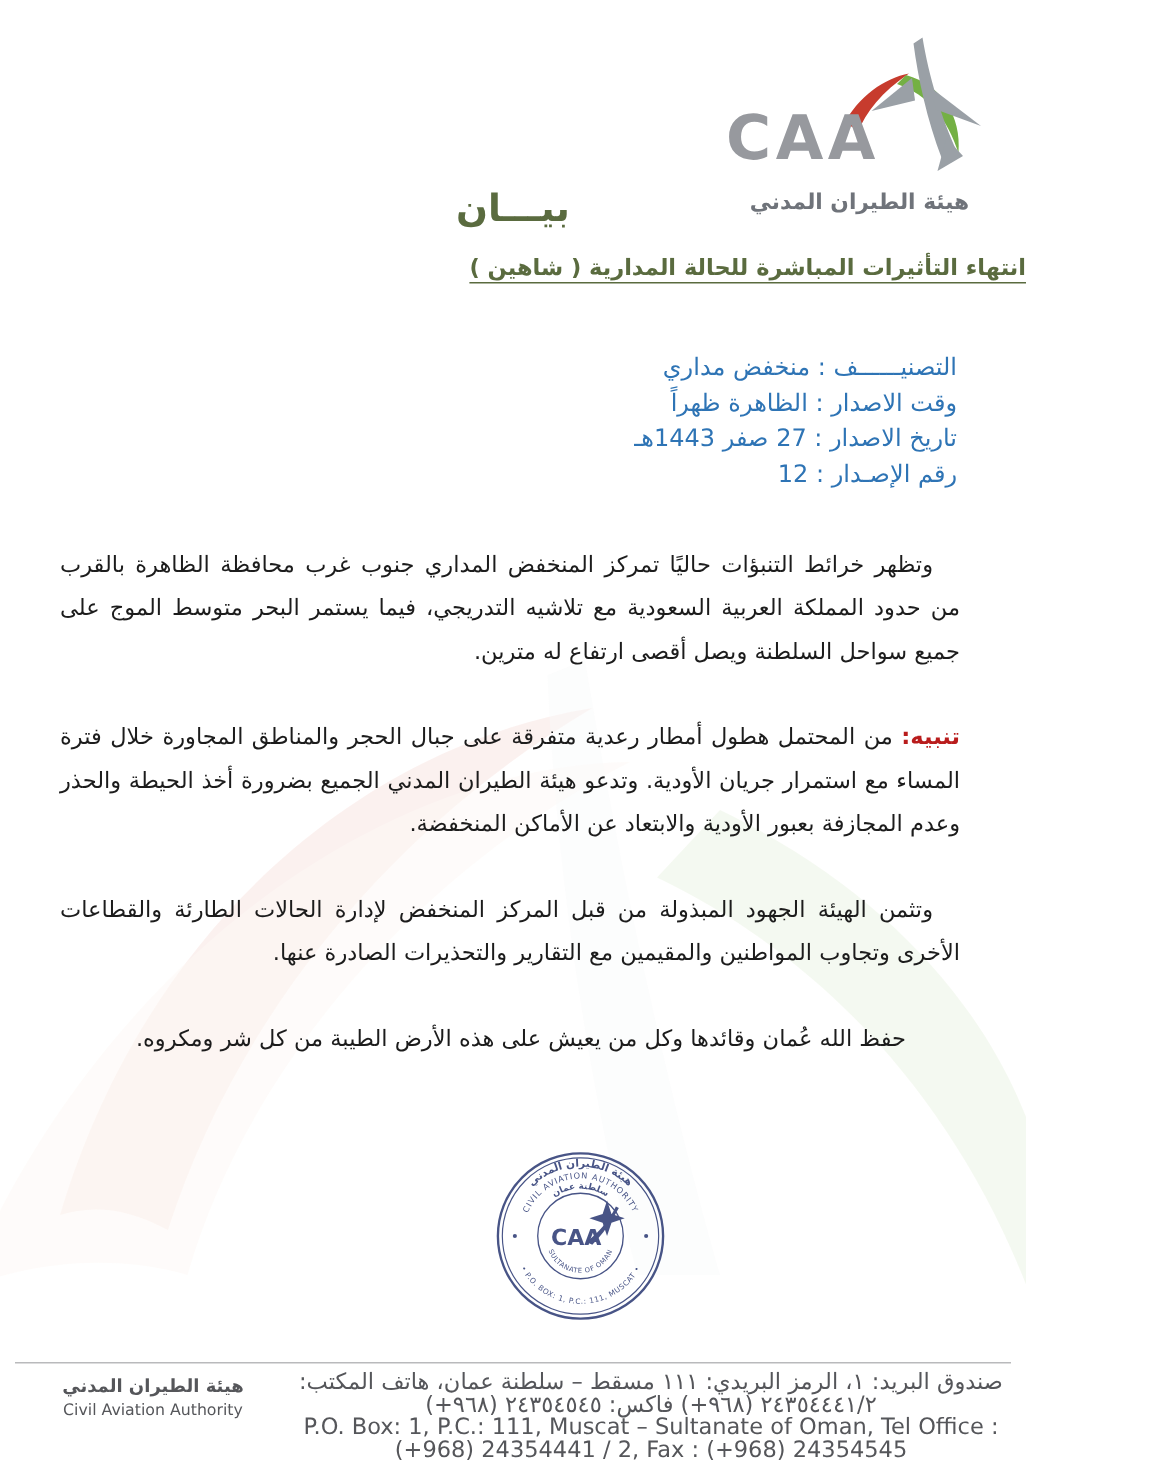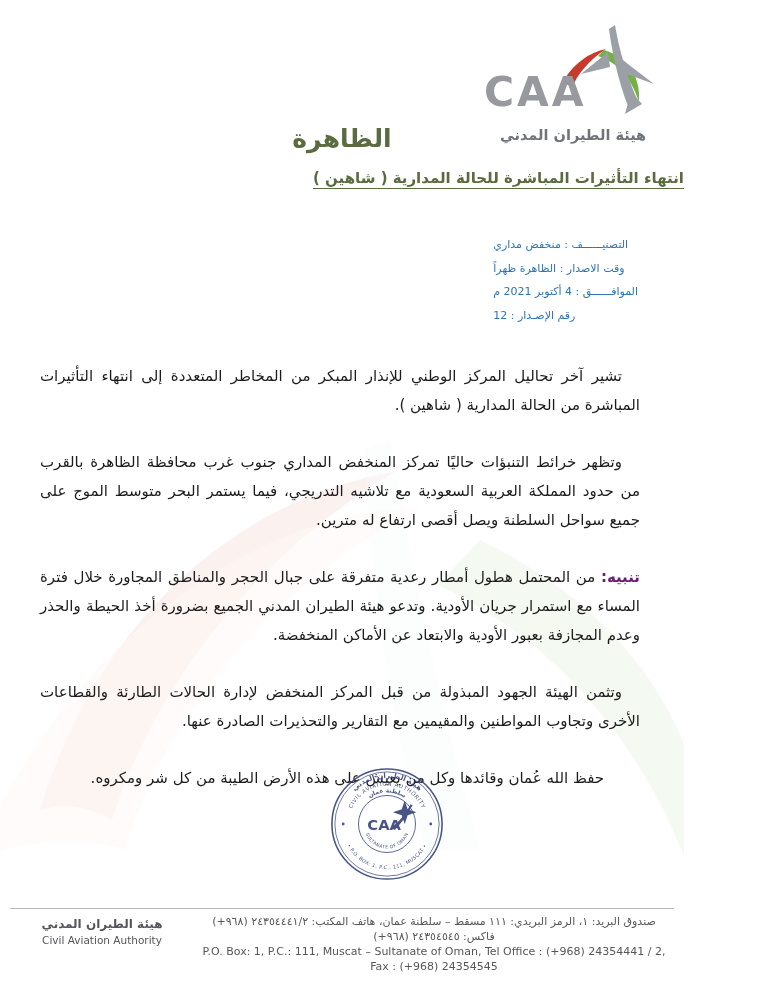--- a/index.html
+++ b/index.html
@@ -15,41 +15,41 @@
   .logo-name{font-size:14.5px;font-weight:bold;color:#6f737a;direction:rtl;margin-top:-3px;letter-spacing:.5px;}
 
   
   .doc-title{position:absolute;top:124px;left:0;width:100%;text-align:center;
              font-size:25px;font-weight:bold;color:#5a6b3f;direction:rtl;z-index:1;}
   .doc-subtitle{position:absolute;top:169px;left:0;width:100%;text-align:right;
              font-size:15px;font-weight:bold;color:#5a6b3f;direction:rtl;z-index:1;
              text-decoration:underline;text-underline-offset:5px;}
 
   
-  .meta{position:absolute;top:233px;right:46px;direction:rtl;text-align:left;
-        color:#2e74b5;font-size:11px;line-height:23.5px;z-index:1;}
+  .meta{position:absolute;top:233px;right:46px;direction:rtl;text-align:right;
+        color:#2e74b5;font-size:16px;line-height:23.5px;z-index:1;}
 
   
   .body-text{position:absolute;top:362px;left:40px;right:44px;direction:rtl;
              text-align:justify;font-size:15px;line-height:29px;color:#1c1c1c;z-index:1;}
   .body-text p{margin:0 0 28px;text-indent:18px;}
   .body-text p.no-indent{text-indent:0;}
   .body-text p.p-final{text-indent:36px;margin-bottom:0;}
-  .notice-label{color:#701a75;font-weight:bold;}
+  .notice-label{color:#b91c1c;font-weight:bold;}
 
   
   .stamp{position:absolute;left:328px;top:765px;width:118px;height:118px;z-index:1;opacity:.88;}
 
   
   .footer-rule{position:absolute;left:10px;right:10px;top:908px;border-top:1px solid #b9babc;z-index:1;}
   .footer-org{position:absolute;left:36px;top:917px;width:132px;text-align:center;color:#55565a;z-index:1;}
   .footer-org .ar{font-size:12px;font-weight:bold;direction:rtl;}
   .footer-org .en{font-size:10.5px;margin-top:3px;}
   .footer-contact{position:absolute;left:198px;right:14px;top:914px;text-align:center;
-                  color:#55565a;font-size:11px;line-height:15px;z-index:1;}
+                  color:#55565a;font-size:15px;line-height:15px;z-index:1;}
   .footer-contact .ar{direction:rtl;}
 </style>
 </head>
 <body>
 
 <div class="page">
 
   <svg class="watermark" viewBox="0 0 920 580" aria-hidden="true">
     <path d="M120,430 C180,230 330,115 475,92 C335,175 235,305 192,440 C162,424 140,424 120,430 Z" fill="#d0462f"></path>
     <path d="M55,480 C150,255 340,130 500,128 C360,200 245,330 205,470 C155,455 95,462 55,480 Z" fill="#e8a87c" opacity=".55"></path>
@@ -63,32 +63,31 @@
       <path d="M120,28 C144,35 157,55 155,80 C148,58 135,41 114,34 Z" fill="#74b044"></path>
       <path d="M131,3 C135,28 144,58 154,79 L144,84 C134,58 128,30 125,7 Z" fill="#9aa0a6"></path>
       <path d="M124,30 L97,52 L126,45 Z" fill="#9aa0a6"></path>
       <path d="M136,36 L170,62 L140,51 Z" fill="#9aa0a6"></path>
       <path d="M147,70 L141,92 L158,82 Z" fill="#9aa0a6"></path>
       <text x="0" y="84" font-family="DejaVu Sans, sans-serif" font-size="41" font-weight="bold" fill="#97999e" letter-spacing="3">CAA</text>
     </svg>
     <div class="logo-name">هيئة الطيران المدني</div>
   </div>
 
-  <div class="doc-title">الظاهرة</div>
+  <div class="doc-title">بيـــان</div>
   <div class="doc-subtitle">انتهاء التأثيرات المباشرة للحالة المدارية ( شاهين )</div>
 
   <div class="meta">
     <div><span>التصنيــــــف</span><span> : </span><span>منخفض مداري</span></div>
     <div><span>وقت الاصدار</span><span> : </span><span>الظاهرة ظهراً</span></div>
-    <div><span>الموافــــــق</span><span> : </span><span>4 أكتوبر 2021 م</span></div>
+    <div><span>تاريخ الاصدار</span><span> : </span><span>27 صفر 1443هـ</span></div>
     <div><span>رقم الإصـدار</span><span> : </span><span>12</span></div>
   </div>
 
   <div class="body-text">
-    <p>تشير آخر تحاليل المركز الوطني للإنذار المبكر من المخاطر المتعددة إلى انتهاء التأثيرات المباشرة من الحالة المدارية ( شاهين ).</p>
     <p>وتظهر خرائط التنبؤات حاليًا تمركز المنخفض المداري جنوب غرب محافظة الظاهرة بالقرب من حدود المملكة العربية السعودية مع تلاشيه التدريجي، فيما يستمر البحر متوسط الموج على جميع سواحل السلطنة ويصل أقصى ارتفاع له مترين.</p>
     <p class="no-indent"><span class="notice-label">تنبيه:</span><span> من المحتمل هطول أمطار رعدية متفرقة على جبال الحجر والمناطق المجاورة خلال فترة المساء مع استمرار جريان الأودية. وتدعو هيئة الطيران المدني الجميع بضرورة أخذ الحيطة والحذر وعدم المجازفة بعبور الأودية والابتعاد عن الأماكن المنخفضة.</span></p>
     <p>وتثمن الهيئة الجهود المبذولة من قبل المركز المنخفض لإدارة الحالات الطارئة والقطاعات الأخرى وتجاوب المواطنين والمقيمين مع التقارير والتحذيرات الصادرة عنها.</p>
     <p class="p-final">حفظ الله عُمان وقائدها وكل من يعيش على هذه الأرض الطيبة من كل شر ومكروه.</p>
   </div>
 
   <svg class="stamp" viewBox="0 0 120 120" aria-hidden="true">
     <g fill="none" stroke="#2f3d76">
       <circle cx="60" cy="60" r="56" stroke-width="1.6"></circle>
       <circle cx="60" cy="60" r="53" stroke-width=".8"></circle>

